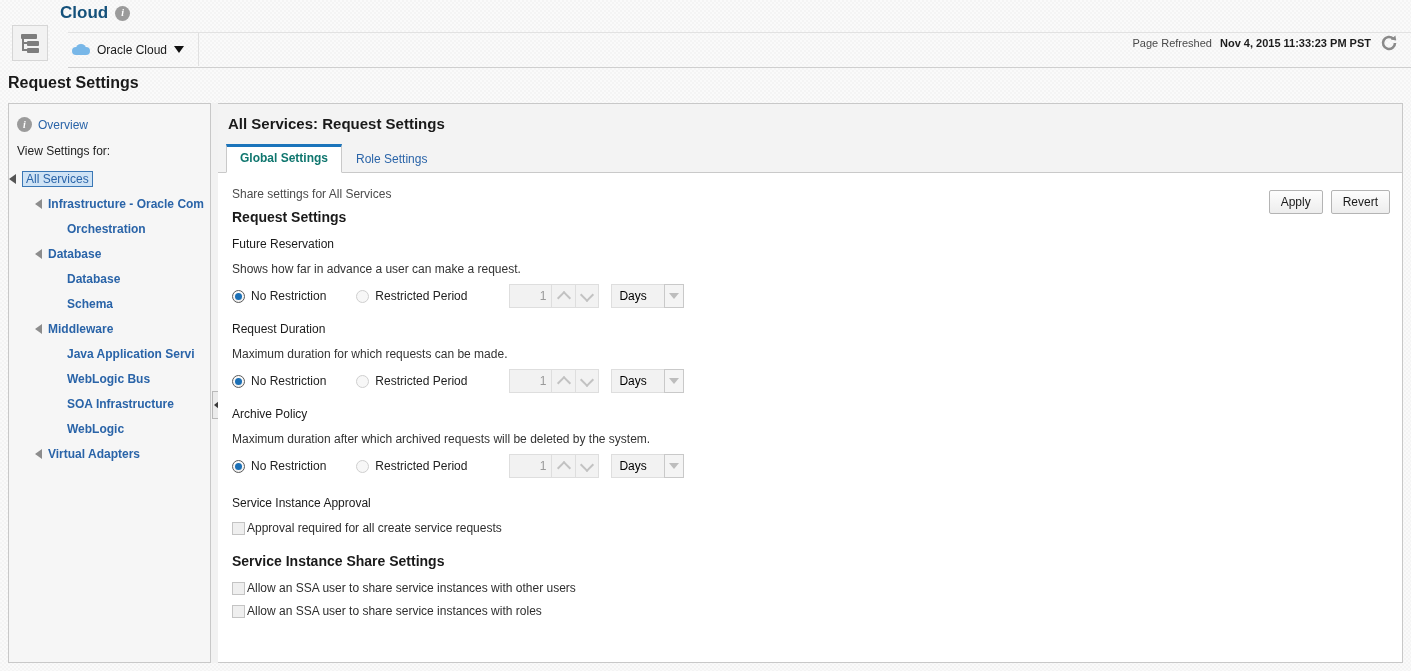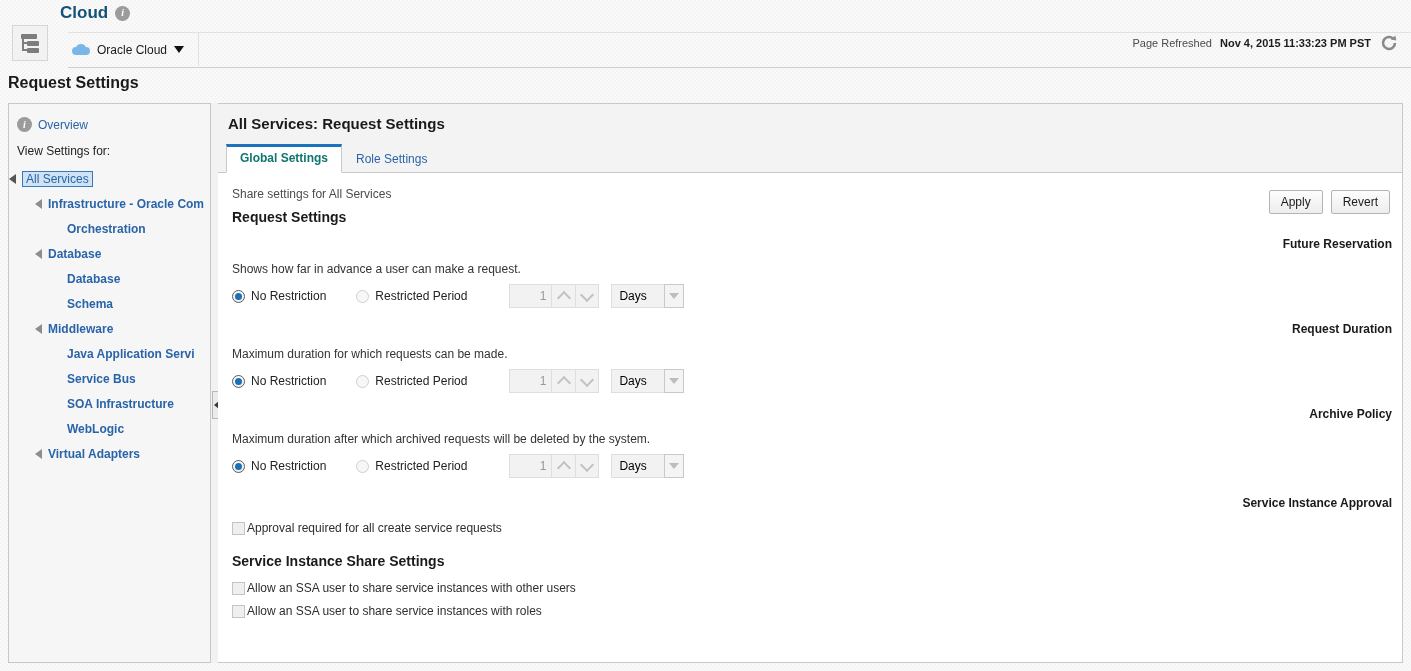--- a/index.html
+++ b/index.html
@@ -301,24 +301,23 @@
     right: 10px;
   }
   .sec-head {
     font-size: 14px;
     font-weight: bold;
     color: #1a1a1a;
     margin: 0 0 12px 0;
   }
   .grp-head {
     font-size: 12px;
-    font-weight: bold;
+    font-weight: normal;
     color: #1a1a1a;
     margin: 0 0 11px 0;
-    text-align: right;
   }
   .desc {
     font-size: 12px;
     color: #333;
     margin-bottom: 8px;
   }
   .ctl-row {
     display: flex; align-items: center;
     margin-bottom: 14px;
   }
@@ -511,21 +510,21 @@
           <div class="tree-node lvl1">
             <span class="twisty"></span>
             <span class="tree-label">Middleware</span>
           </div>
           <div class="tree-node lvl2">
             <span class="spacer"></span>
             <span class="tree-label">Java Application Servi</span>
           </div>
           <div class="tree-node lvl2">
             <span class="spacer"></span>
-            <span class="tree-label">Service Bus</span>
+            <span class="tree-label">WebLogic Bus</span>
           </div>
           <div class="tree-node lvl2">
             <span class="spacer"></span>
             <span class="tree-label">SOA Infrastructure</span>
           </div>
           <div class="tree-node lvl2">
             <span class="spacer"></span>
             <span class="tree-label">WebLogic</span>
           </div>
           <div class="tree-node lvl1">

